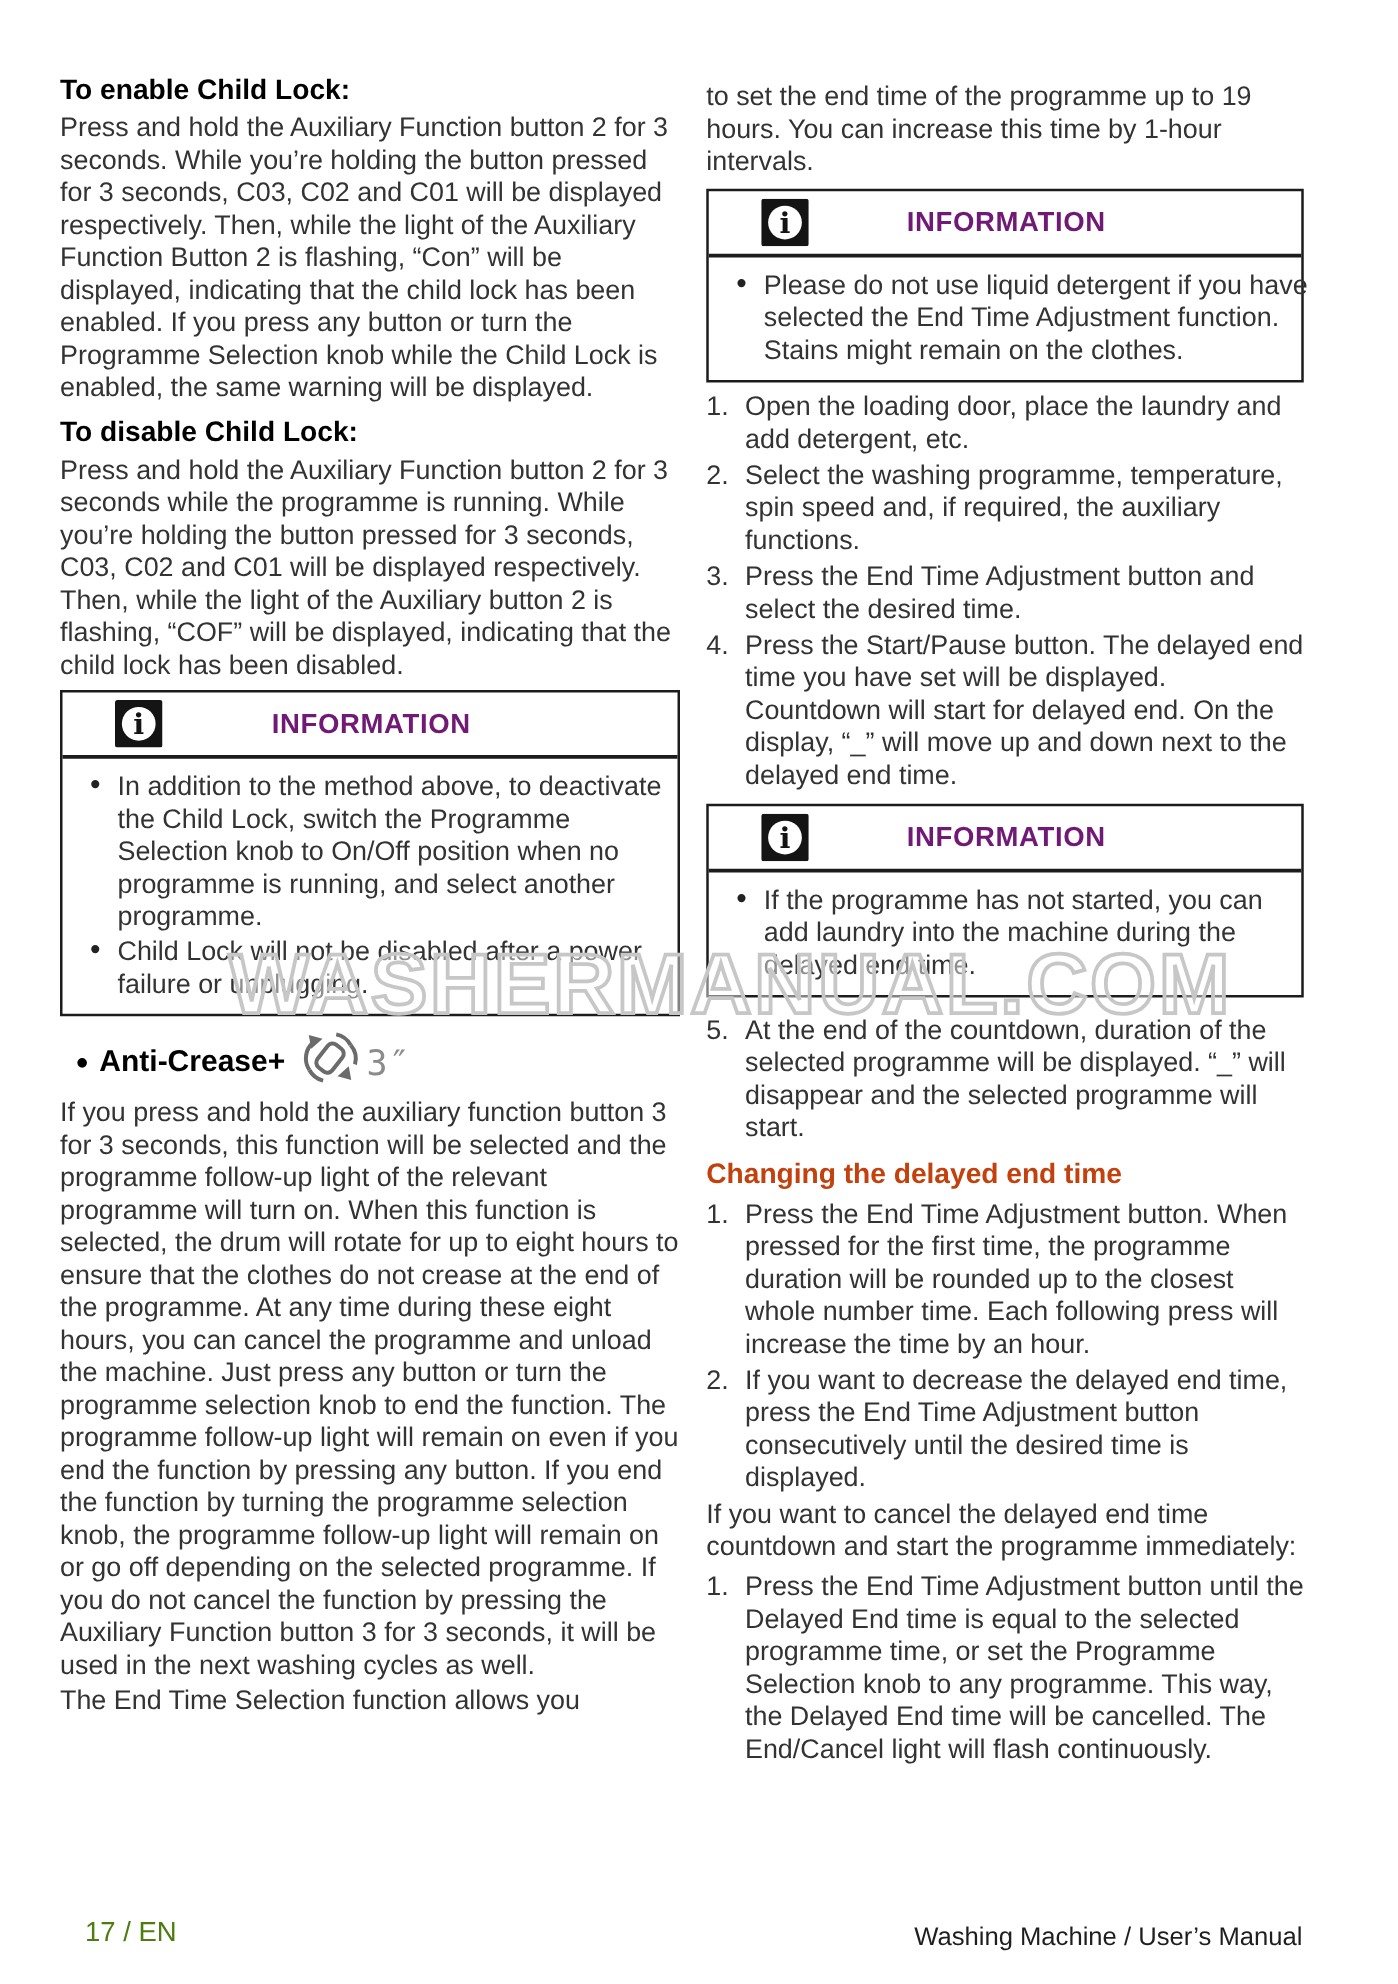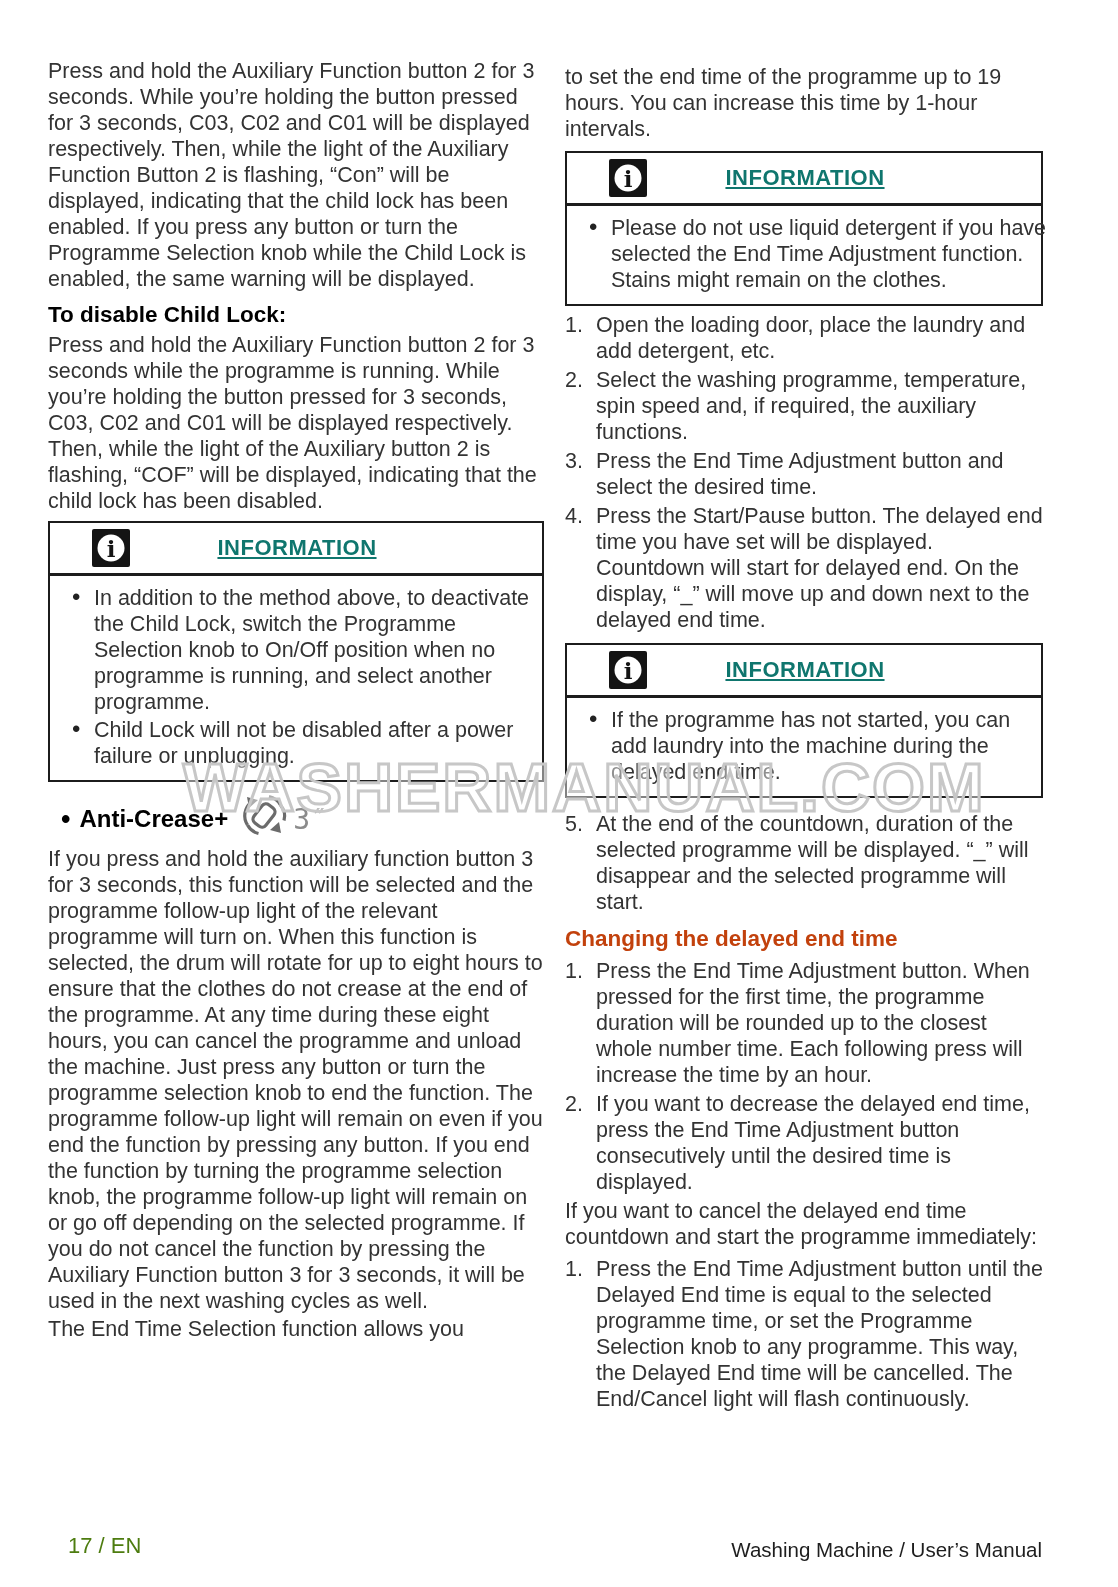--- a/index.html
+++ b/index.html
@@ -12,21 +12,21 @@
   h4.minihead{margin:9px 0 4px 0;font-size:22.5px;line-height:27px;color:#000;font-weight:bold;}
   h4.first{margin-top:0;}
   h2.section{margin:8px 0 2px 0;font-size:28px;line-height:33px;color:#000;font-weight:bold;}
   h3.sub{margin:10px 0 2px 0;font-size:22.5px;line-height:27px;color:#c2410c;font-weight:bold;}
 
   
   .info-box{border:2px solid #1c1c1c;margin-top:7px;background:#fff;}
   .ib-header{display:flex;align-items:center;height:50px;border-bottom:3px solid #1c1c1c;}
   .ib-icon{margin-left:42px;width:38px;height:38px;flex:none;display:block;}
   .ib-title{flex:1;text-align:center;padding-right:78px;font-weight:bold;font-size:22px;
-            letter-spacing:.5px;color:#0f766e;text-decoration:underline;}
+            letter-spacing:.5px;color:#701a75;}
   .info-box ul{margin:9px 0 11px 0;padding:0 2px 0 44px;list-style:none;}
   .info-box li{position:relative;font-size:21.5px;line-height:26px;color:#333;margin-bottom:2px;}
   .info-box li::before{content:"\2022";position:absolute;left:-22px;top:-1px;font-size:24px;color:#222;}
   .info-box li.tight{margin-right:-20px;}
 
   
   .steps{margin-top:6px;}
   .step{display:flex;font-size:21.5px;line-height:26px;color:#333;margin-bottom:3px;}
   .step .num{width:31px;flex:none;}
   .step .txt{flex:1;}
@@ -44,20 +44,21 @@
   .watermark{position:absolute;left:183px;top:748px;z-index:4;pointer-events:none;
              font-size:68px;font-weight:bold;letter-spacing:2px;white-space:nowrap;
              color:rgba(255,255,255,0.45);-webkit-text-stroke:3px #c7c7c7;}
 </style>
 </head>
 <body>
 
 <div class="page">
 
   <div class="col col-left">
+    <h4 class="minihead first">To enable Child Lock:</h4>
     <p class="body">Press and hold the Auxiliary Function button 2 for 3 seconds. While you’re holding the button pressed for 3 seconds, C03, C02 and C01 will be displayed respectively. Then, while the light of the Auxiliary Function Button 2 is flashing, “Con” will be displayed, indicating that the child lock has been enabled. If you press any button or turn the Programme Selection knob while the Child Lock is enabled, the same warning will be displayed.</p>
 
     <h4 class="minihead">To disable Child Lock:</h4>
     <p class="body">Press and hold the Auxiliary Function button 2 for 3 seconds while the programme is running. While you’re holding the button pressed for 3 seconds, C03, C02 and C01 will be displayed respectively. Then, while the light of the Auxiliary button 2 is flashing, “COF” will be displayed, indicating that the child lock has been disabled.</p>
 
     <div class="info-box">
       <div class="ib-header">
         <svg class="ib-icon" viewBox="0 0 38 38" width="38" height="38">
           <rect x="0" y="0" width="38" height="38" rx="2" fill="#141414"></rect>
           <circle cx="19" cy="19" r="13.5" fill="#ffffff"></circle>

